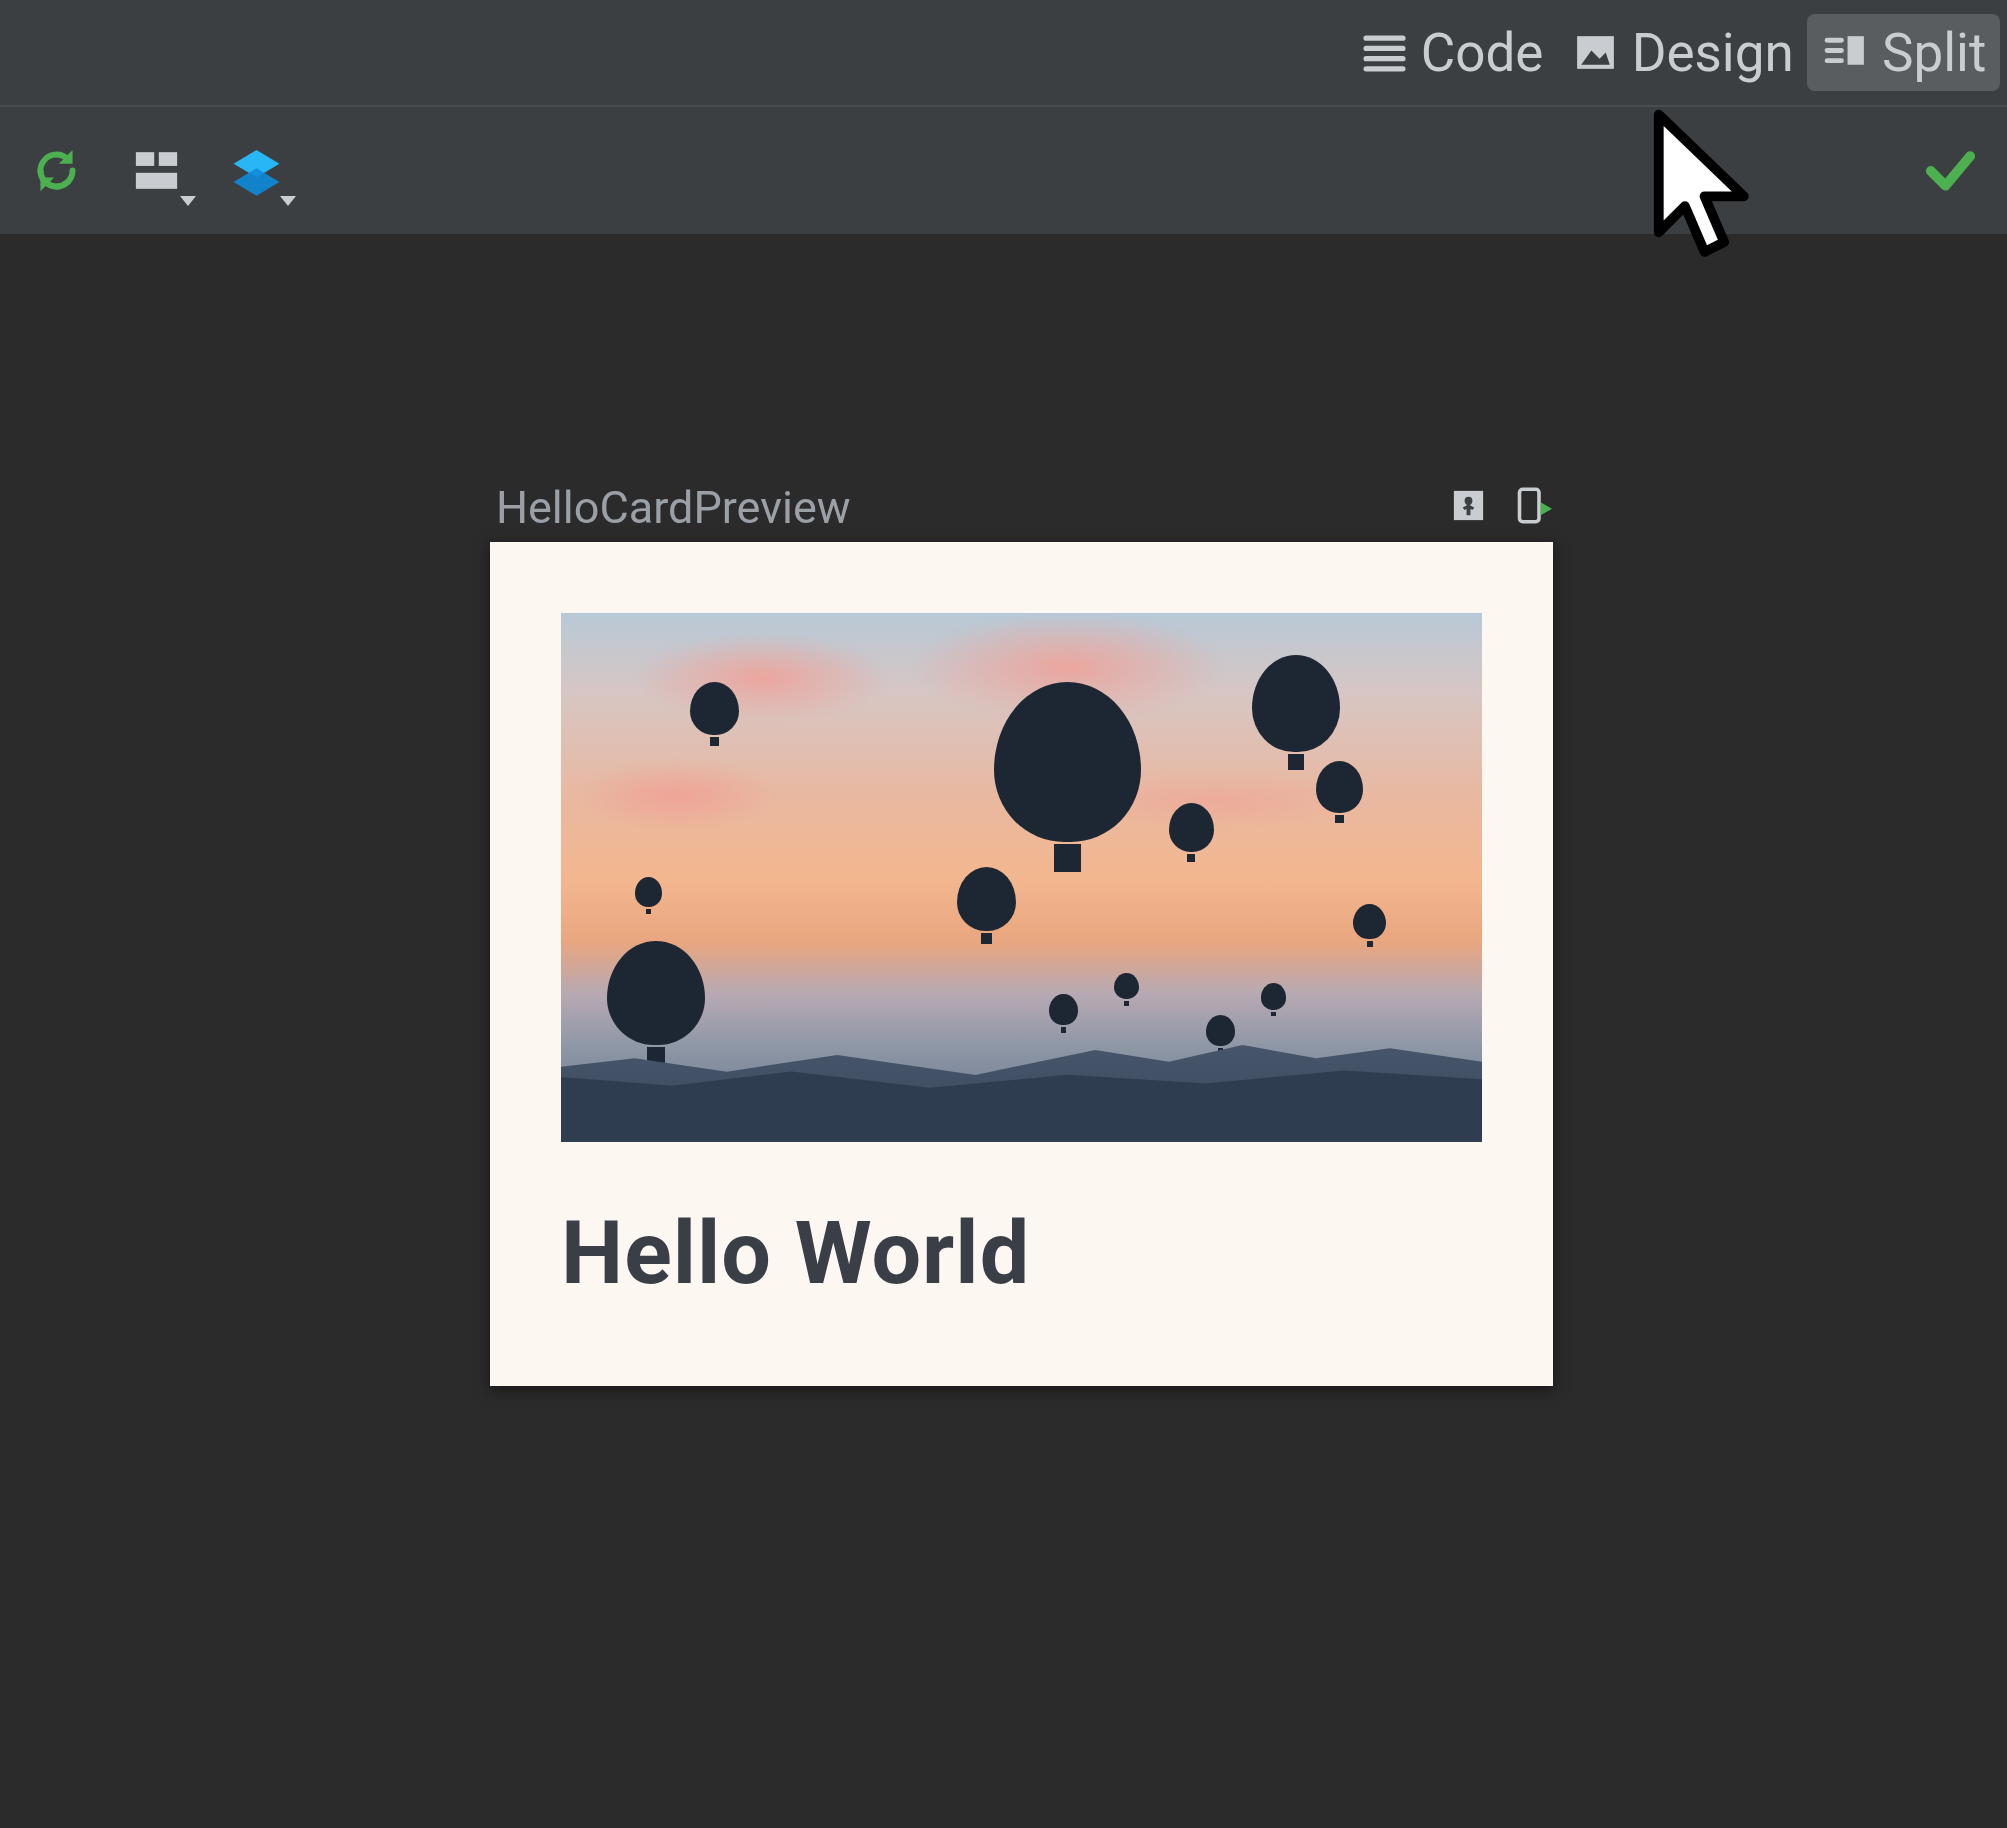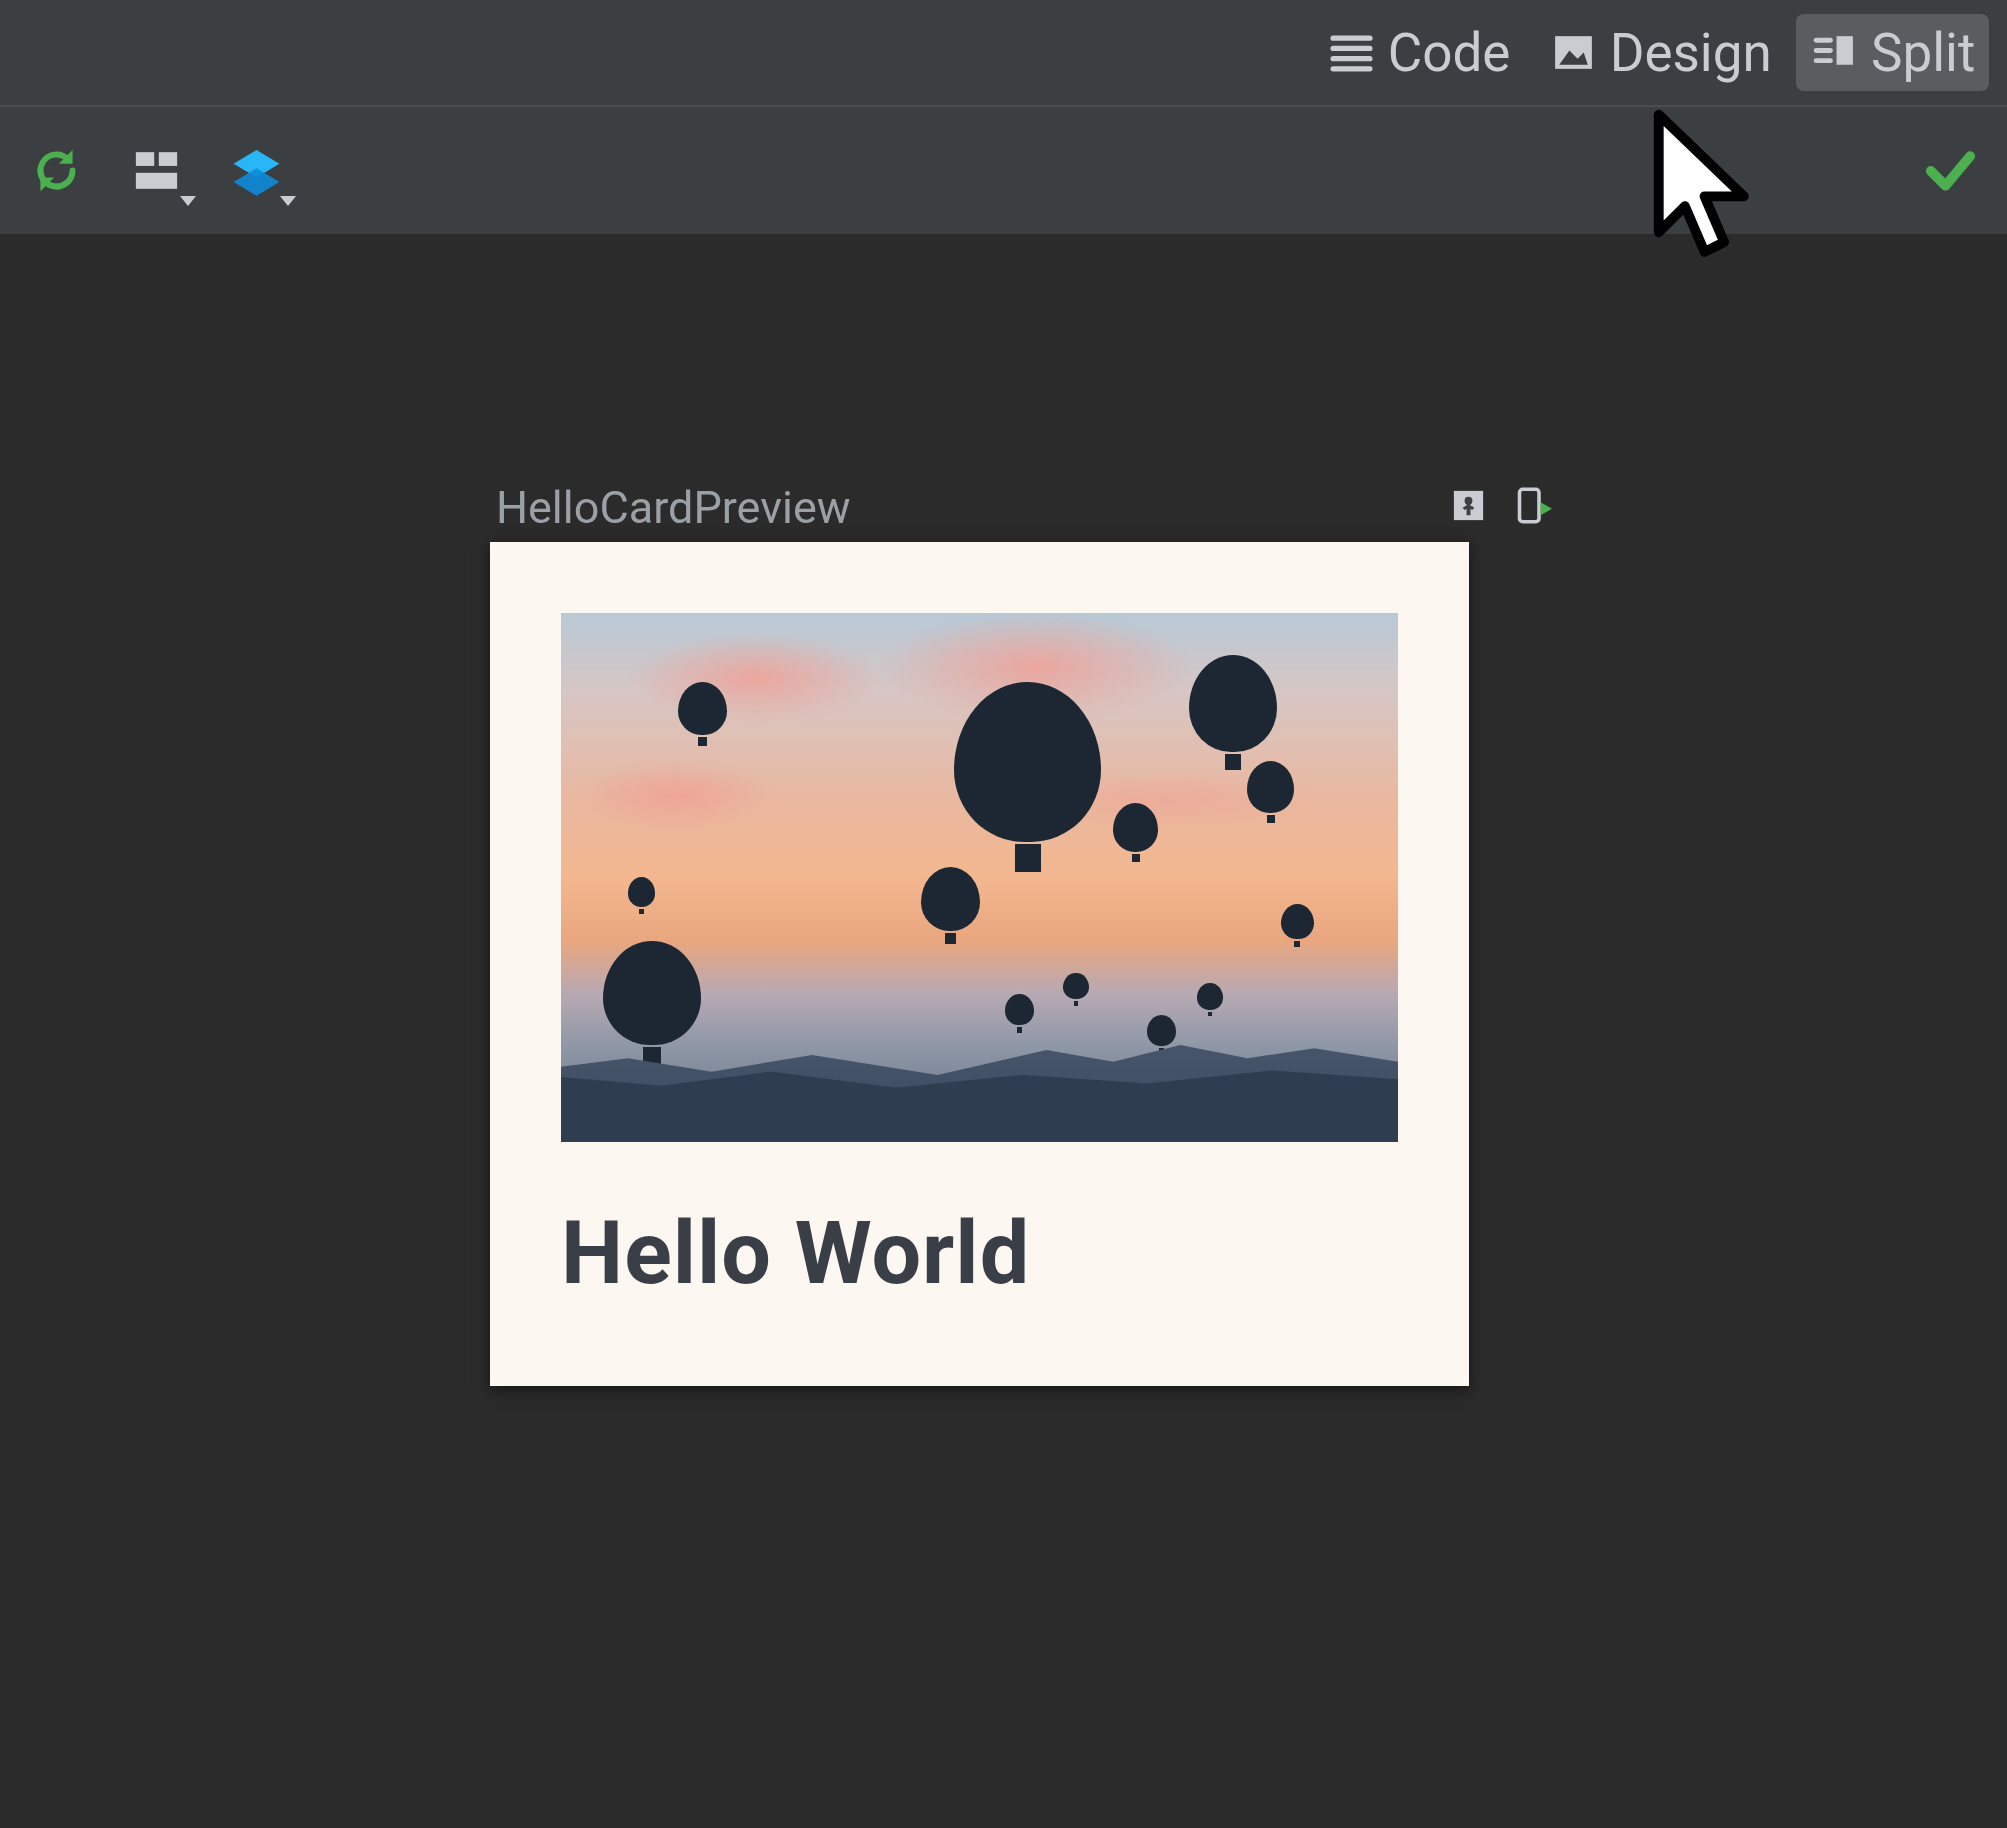--- a/index.html
+++ b/index.html
@@ -6,22 +6,22 @@
   html, body { width: 2007px; height: 1829px; font-family: -apple-system, "Segoe UI", Roboto, sans-serif; background:#2b2b2b; overflow:hidden; }
 
   
   .viewmode-bar {
     height: 107px;
     background:#3c3f41;
     border-bottom:2px solid #4a4d4f;
     display:flex;
     justify-content:flex-end;
     align-items:center;
-    padding-right:18px;
-    gap:11px;
+    padding-right:7px;
+    gap:0;
   }
   .viewmode-btn {
     display:flex;
     align-items:center;
     gap:11.8px;
     padding:7.8px 13.7px;
     font-size:53px;
     color:#c9ccd1;
     border-radius:7.8px;
     cursor:pointer;
@@ -67,21 +67,21 @@
     justify-content:space-between;
     margin-bottom:7.8px;
     padding:0 5.9px;
   }
   .preview-title { color:#9aa0a6; font-size:45px; }
   .preview-actions { display:flex; gap:25.5px; }
   .pv-act svg{ width:39px; height:39px; }
 
   .card {
     background:#fdf7f2;
-    width:979px;
+    width:1063px;
     padding:71px 71px 82px 71px;
     box-shadow:0 3.9px 13.7px rgba(0,0,0,0.5);
   }
   .card-image {
     width:100%;
     height:529px;
     position:relative;
     overflow:hidden;
   }
   

